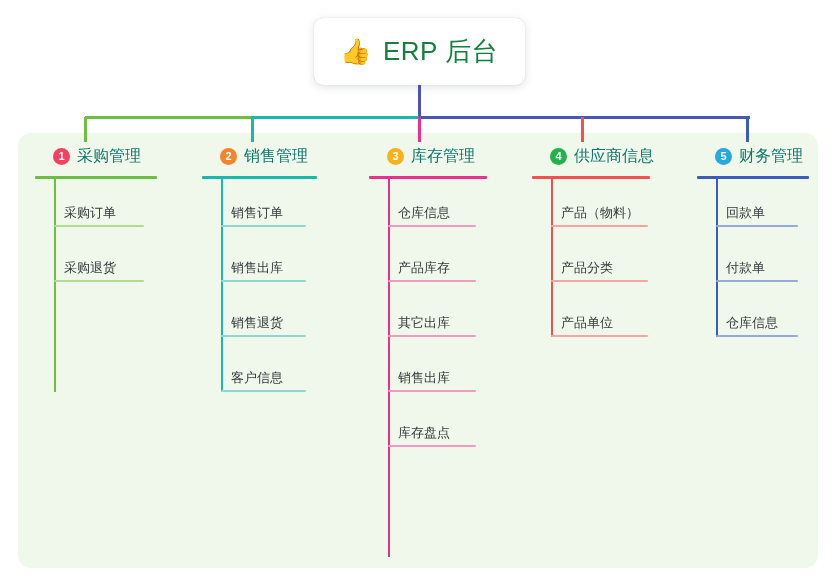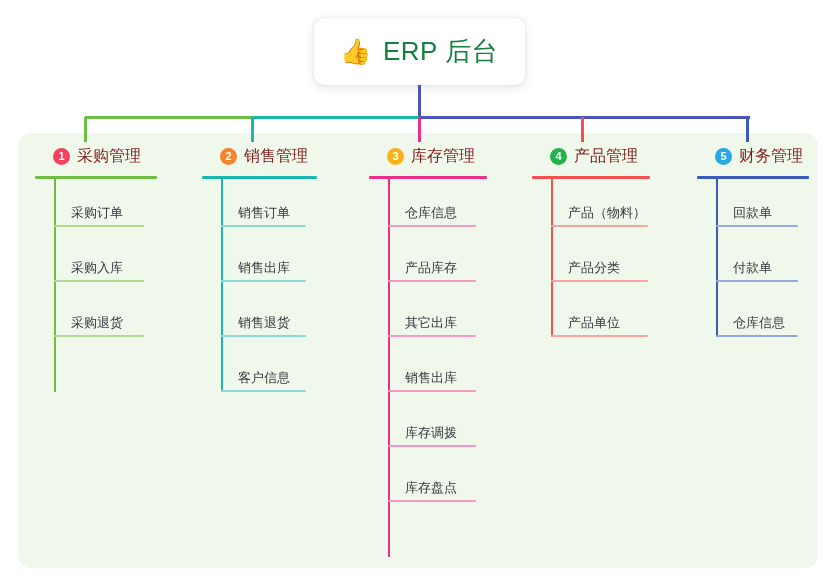--- a/index.html
+++ b/index.html
@@ -91,21 +91,21 @@
     border-radius: 50%;
     color: #ffffff;
     font-size: 11px;
     line-height: 17px;
     text-align: center;
     font-weight: bold;
     flex: 0 0 auto;
   }
   .branch-title {
     font-size: 16px;
-    color: #7f1d1d;
+    color: #0f766e;
     white-space: nowrap;
   }
   .branch-rule {
     height: 3px;
     border-radius: 1px;
     margin-top: 7px;
   }
 
   
   .leaves {
@@ -117,21 +117,21 @@
     left: 19px;
     top: 0;
     width: 2px;
   }
   .leaf {
     position: relative;
     height: 55px;
   }
   .leaf-label {
     position: absolute;
-    left: 36px;
+    left: 29px;
     bottom: 12px;
     font-size: 13px;
     color: #33383d;
     white-space: nowrap;
   }
   .leaf-rule {
     position: absolute;
     left: 19px;
     bottom: 7px;
     height: 2px;
@@ -171,24 +171,20 @@
           <span class="branch-title">采购管理</span>
         </div>
         <div class="branch-rule" style="background: rgb(110, 190, 68); width: 122px;"></div>
         <div class="leaves">
           <div class="spine" style="background: rgb(110, 190, 68); height: 213px;"></div>
           <div class="leaf">
             <span class="leaf-label">采购订单</span>
             <div class="leaf-rule" style="background: rgb(178, 218, 147); width: 90px;"></div>
           </div>
           <div class="leaf">
-            <span class="leaf-label">采购入库</span>
-            <div class="leaf-rule" style="background: rgb(178, 218, 147); width: 90px;"></div>
-          </div>
-          <div class="leaf">
             <span class="leaf-label">采购退货</span>
             <div class="leaf-rule" style="background: rgb(178, 218, 147); width: 90px;"></div>
           </div>
         </div>
       </div>
       <div class="branch" style="left: 202px; width: 150px;">
         <div class="branch-head">
           <span class="badge" style="background: rgb(245, 131, 42);">2</span>
           <span class="branch-title">销售管理</span>
         </div>
@@ -231,33 +227,29 @@
           </div>
           <div class="leaf">
             <span class="leaf-label">其它出库</span>
             <div class="leaf-rule" style="background: rgb(242, 154, 196); width: 88px;"></div>
           </div>
           <div class="leaf">
             <span class="leaf-label">销售出库</span>
             <div class="leaf-rule" style="background: rgb(242, 154, 196); width: 88px;"></div>
           </div>
           <div class="leaf">
-            <span class="leaf-label">库存调拨</span>
-            <div class="leaf-rule" style="background: rgb(242, 154, 196); width: 88px;"></div>
-          </div>
-          <div class="leaf">
             <span class="leaf-label">库存盘点</span>
             <div class="leaf-rule" style="background: rgb(242, 154, 196); width: 88px;"></div>
           </div>
         </div>
       </div>
       <div class="branch" style="left: 532px; width: 160px;">
         <div class="branch-head">
           <span class="badge" style="background: rgb(36, 178, 76);">4</span>
-          <span class="branch-title">产品管理</span>
+          <span class="branch-title">供应商信息</span>
         </div>
         <div class="branch-rule" style="background: rgb(244, 80, 79); width: 118px;"></div>
         <div class="leaves">
           <div class="spine" style="background: rgb(244, 80, 79); height: 158px;"></div>
           <div class="leaf">
             <span class="leaf-label">产品（物料）</span>
             <div class="leaf-rule" style="background: rgb(247, 165, 162); width: 97px;"></div>
           </div>
           <div class="leaf">
             <span class="leaf-label">产品分类</span>

